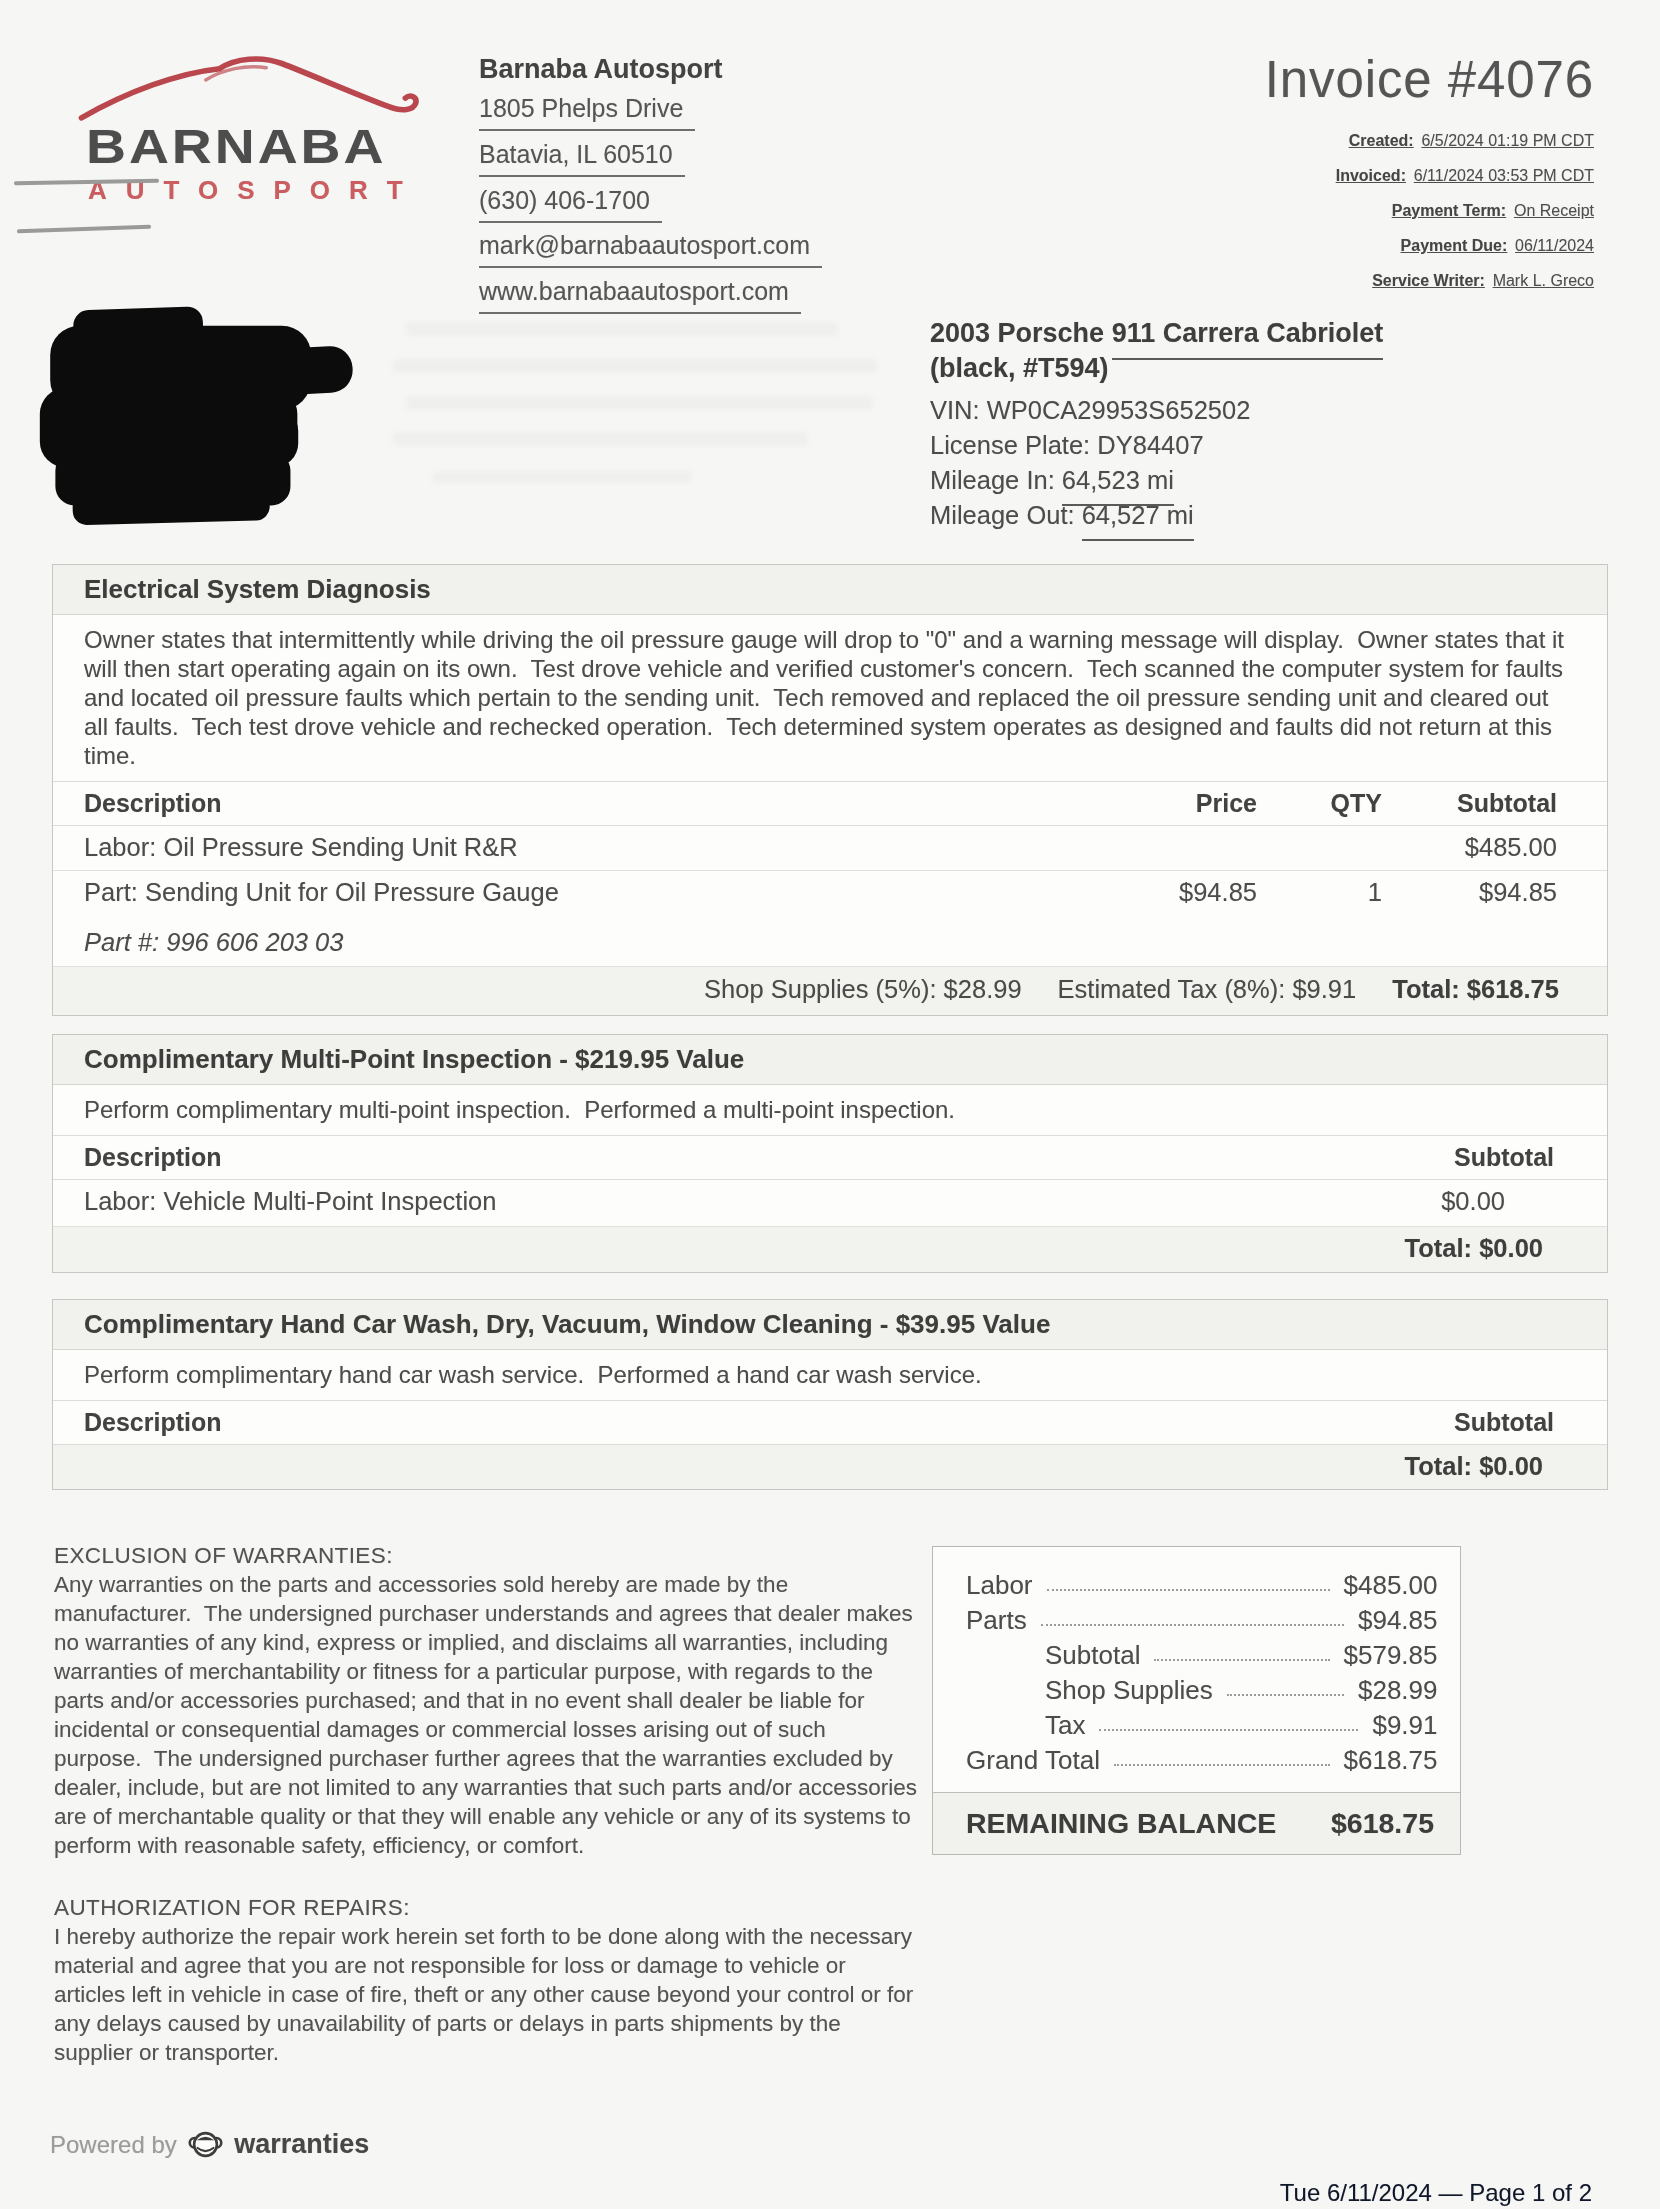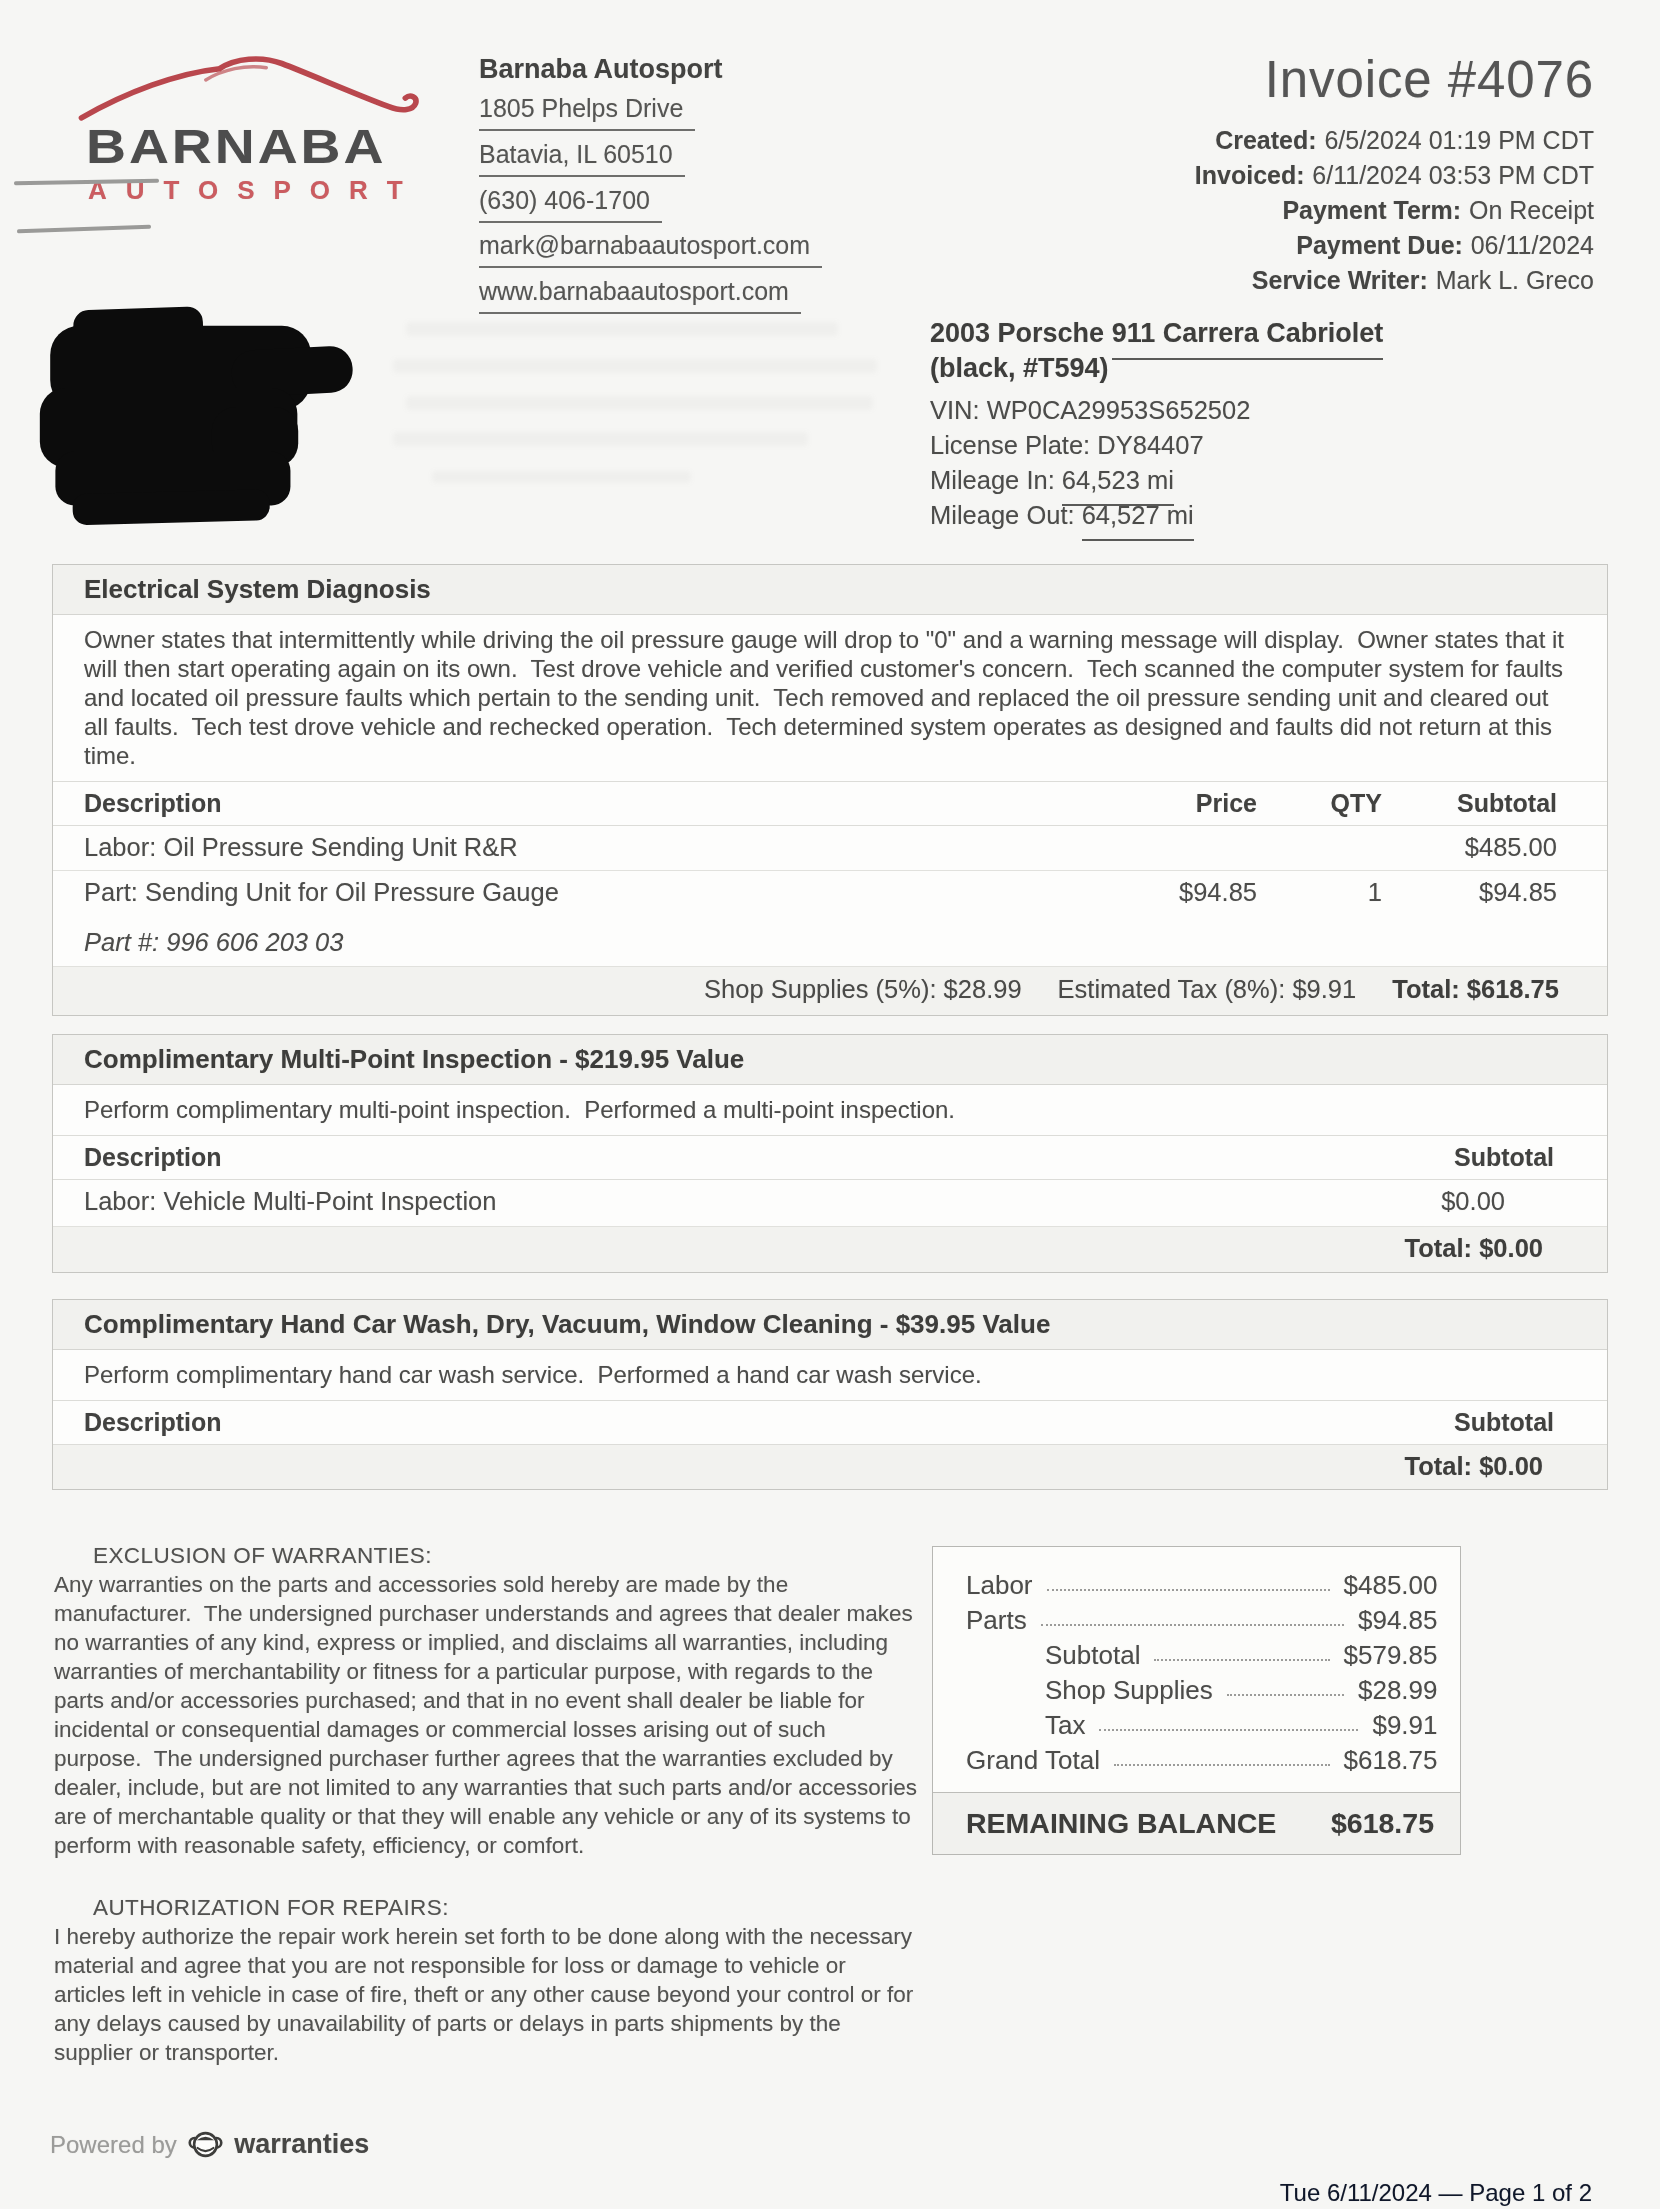--- a/index.html
+++ b/index.html
@@ -29,21 +29,21 @@
   .pen2 { left:17.3px; top:227px; width:134px; transform:rotate(-2deg); }
 
   
   .contact { left:479px; top:55px; font-size:25px; line-height:29px; color:#555553; }
   .contact .co-name { font-weight:bold; font-size:27px; color:#434341; padding-bottom:8.6px; }
   .contact .c-line { width:fit-content; padding:1.7px 12px 6px 0; border-bottom:2.6px solid #6e6e6c; margin-bottom:7px; white-space:nowrap; }
 
   
   .inv-head { right:66px; top:50px; text-align:right; }
   .inv-title { font-size:51px; color:#555555; letter-spacing:0.9px; margin-bottom:14px; }
-  .meta-line { font-size:25px; line-height:35px; color:#4e4e4c; }
+  .meta-line { font-size:16px; line-height:35px; color:#4e4e4c;text-decoration:underline; }
   .meta-label { font-weight:bold; color:#454543; }
   .meta-value { margin-left:7.8px; }
 
   
   .redaction { left:26px; top:303px; }
   .bleed { position:absolute; background:rgba(110,110,110,0.05); filter:blur(2.6px); border-radius:3.5px; }
 
   
   .vehicle { left:930px; top:316px; width:657px; font-size:25.5px; line-height:35px; color:#4c4c4a; }
   .veh-title { font-weight:bold; font-size:27px; line-height:35px; color:#3e3e3c; margin-bottom:7px; width:536px; }
@@ -73,21 +73,21 @@
   .tot-bold { font-weight:bold; color:#3e3e3c; }
   .thead-2col { display:flex; justify-content:space-between; align-items:center;
     padding:7px 53px 7px 31px; border-bottom:1.7px solid #dcdcd8; font-weight:bold; font-size:25px; color:#424240; }
   .trow-2col { display:flex; justify-content:space-between; padding:7.8px 102px 9.5px 31px;
     border-bottom:1.7px solid #e1e1dd; font-size:25.5px; color:#4c4c4a; }
   .sec-foot-2col { display:flex; justify-content:flex-end; background:#f2f2ef;
     padding:7px 64px 8.6px 0; font-size:25.5px; }
 
   
   .terms { left:54px; top:1541px; width:865px; font-size:22.5px; line-height:29px; color:#535351; }
-  .terms h4 { font-size:22.5px; font-weight:normal; letter-spacing:0.4px; color:#525250;margin-left:39px; }
+  .terms h4 { font-size:22.5px; font-weight:normal; letter-spacing:0.4px; color:#525250; }
   .terms p { white-space:pre-wrap; margin-bottom:33px; }
 
   
   .summary { left:932px; top:1546px; width:529px; background:#fcfcfa; border:1.7px solid #b7b7b3; }
   .sum-rows { padding:22.5px 0 12px; }
   .sum-row { display:flex; align-items:flex-start; padding:0 22.5px 0 33px; height:35px; font-size:26px; color:#4c4c4a; }
   .sum-row.indent { padding-left:112px; }
   .sum-label { white-space:nowrap; }
   .sum-leader { flex:1; height:21.6px; border-bottom:2.6px dotted #9b9b99; margin:0 14px; }
   .sum-value { white-space:nowrap; }

